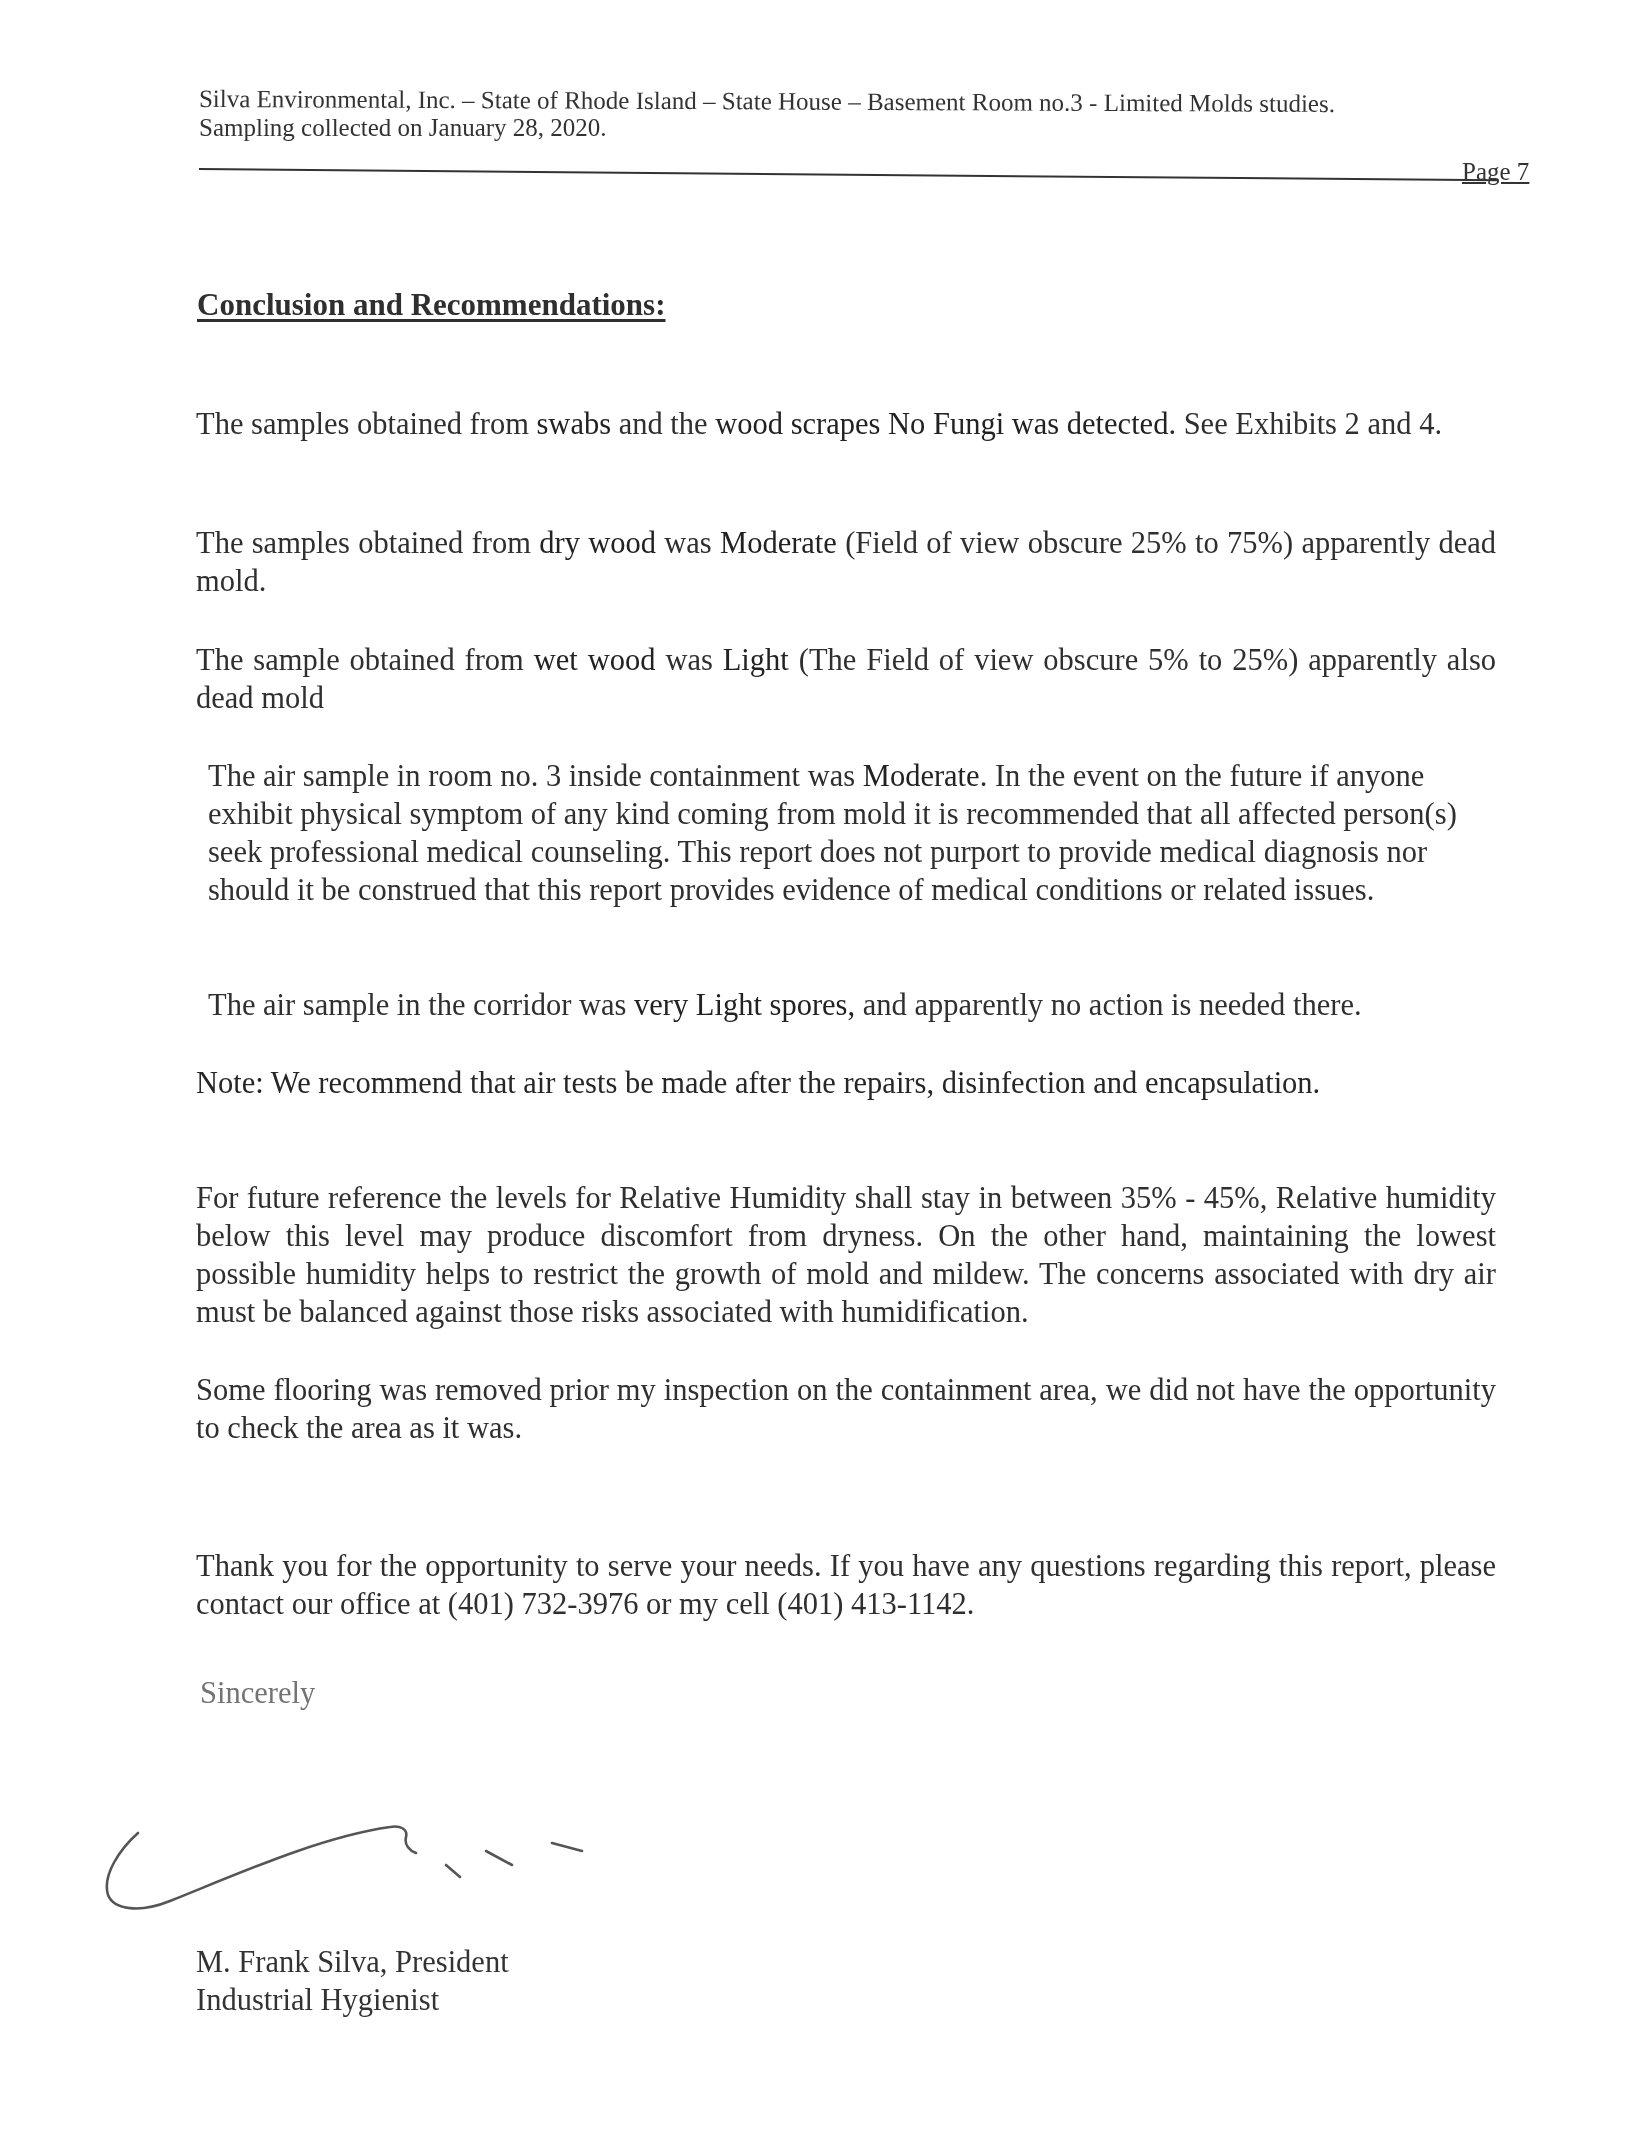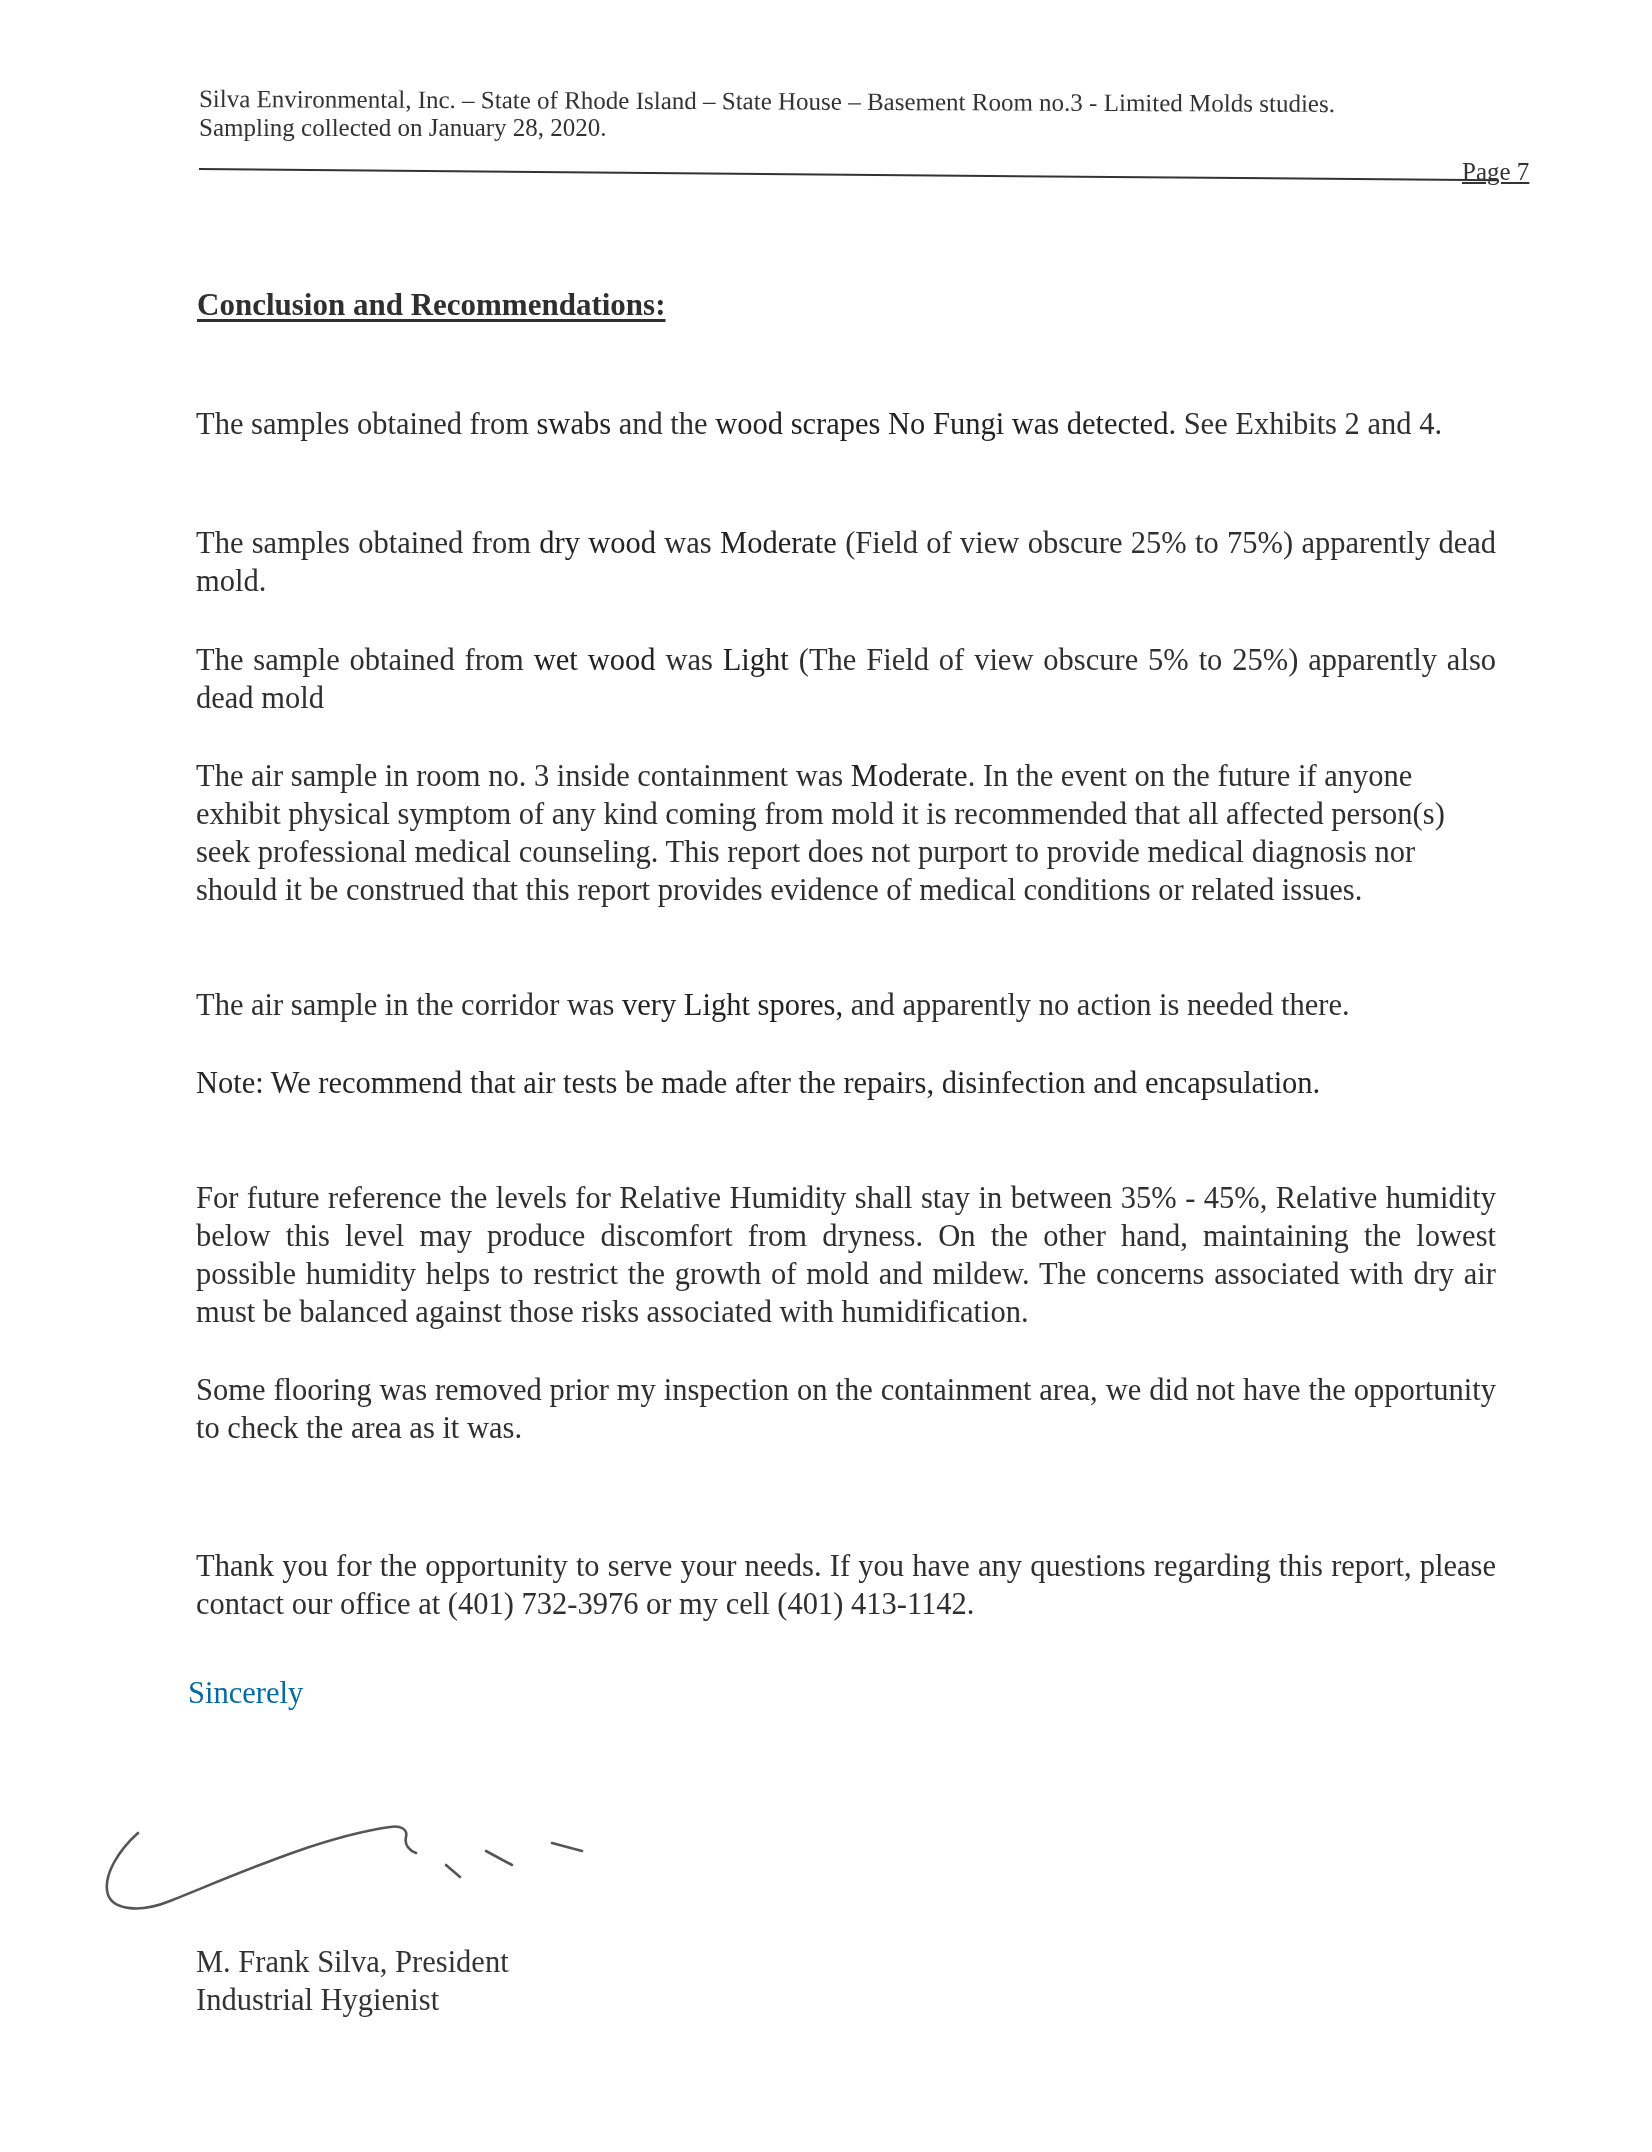--- a/index.html
+++ b/index.html
@@ -20,23 +20,23 @@
     .title {
       left: 197px; top: 287px; font-size: 31px; font-weight: bold;
       text-decoration: underline; text-decoration-thickness: 3px; text-underline-offset: 4px;
       color: #2f2f2f;
     }
     .p {
       left: 196px; width: 1300px; font-size: 30.5px; line-height: 38px;
       text-align: justify; color: #2f2f2f;
     }
     .p b { font-weight: normal; color: #222; }
-    .p.left { text-align: left; }
+    .p.left { text-align: left; margin-left: 12px; }
     .note { font-weight: normal; color: #262626; }
-    .sig-block { left: 188px; font-size: 30.5px; line-height: 40px; color: #0369a1; }
+    .sig-block { left: 200px; font-size: 30.5px; line-height: 40px; color: #737373; }
     .sig-company { font-weight: bold; }
     .signature { left: 100px; top: 1815px; width: 520px; height: 120px; }
     .signer { left: 196px; top: 1943px; font-size: 30.5px; line-height: 38px; color: #333; }
   </style>
 </head>
 <body>
 
 <div class="abs hdr hdr1">Silva Environmental, Inc. – State of Rhode Island – State House – Basement Room no.3 - Limited Molds studies.</div>
 <div class="abs hdr hdr2">Sampling collected on January 28, 2020.</div>
 <div class="abs rule"></div>

